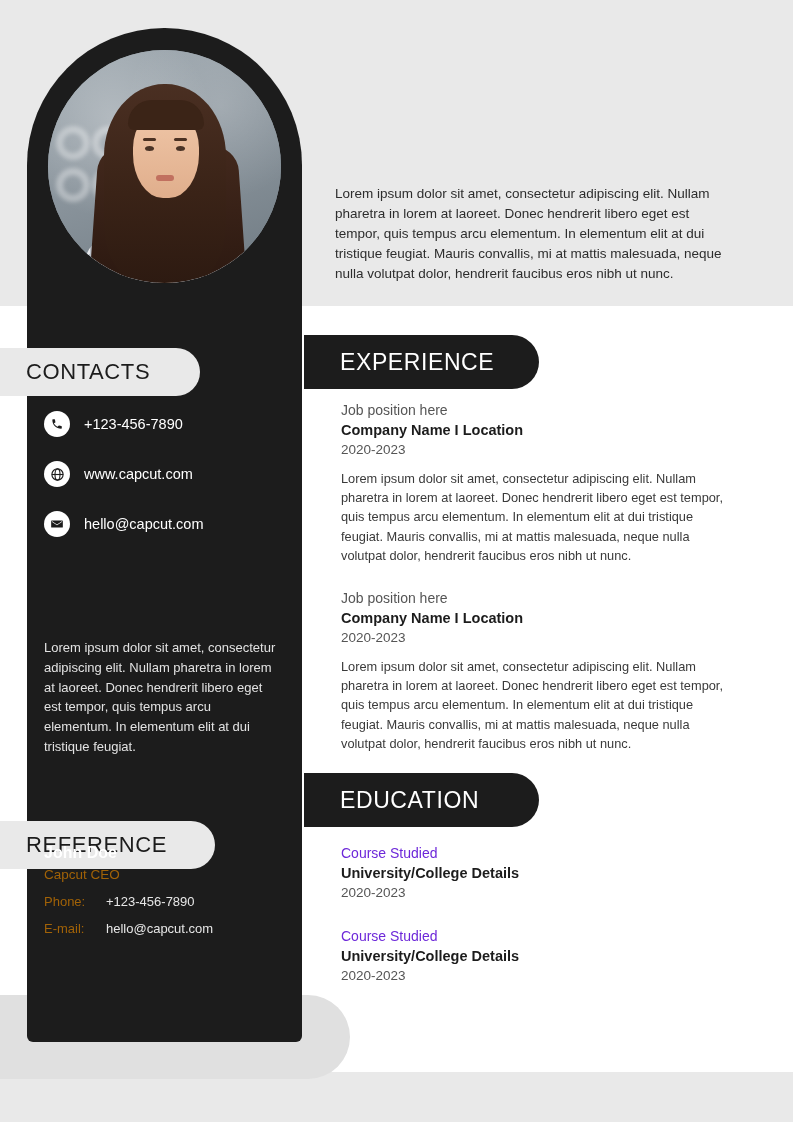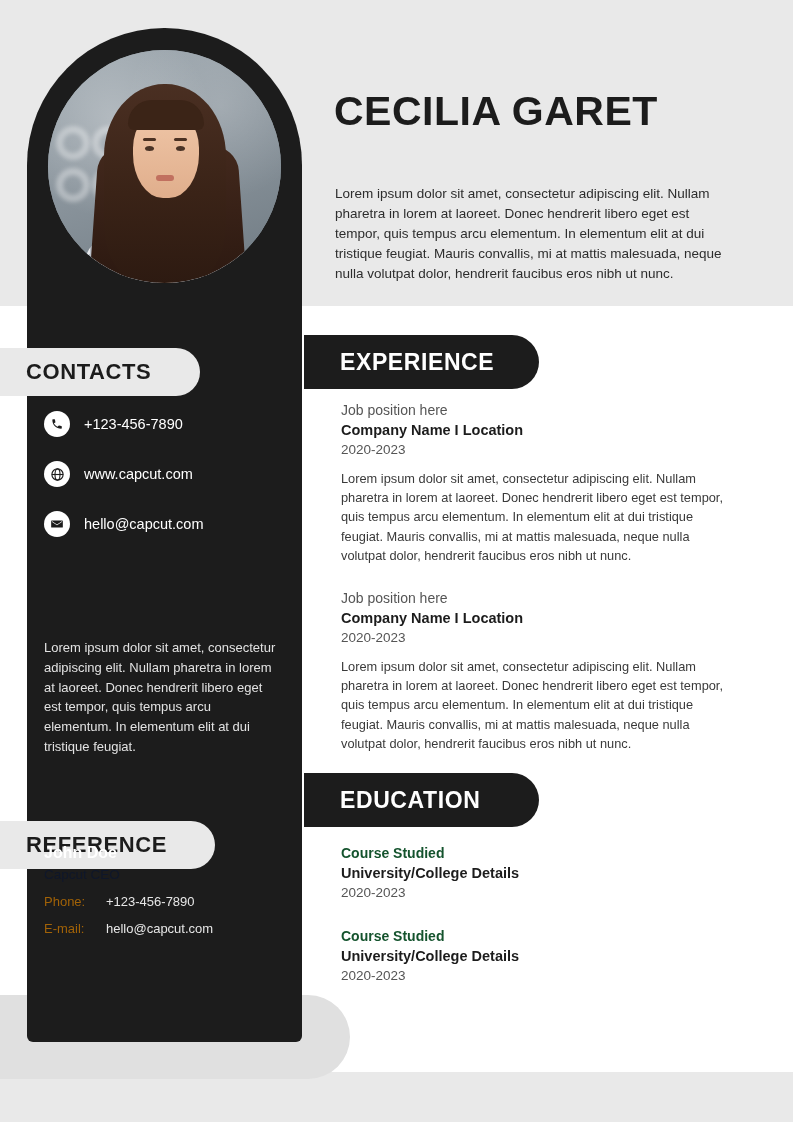--- a/index.html
+++ b/index.html
@@ -159,21 +159,21 @@
     width: 44px; height: 60px;
     background: #e8d9cb;
     clip-path: polygon(50% 100%, 0 0, 100% 0);
   }
   
   .pill {
     position: absolute;
     height: 48px;
     display: flex; align-items: center;
     padding: 16px 26px;
-    font-weight: 700;
+    font-weight: 400;
     letter-spacing: .6px;
   }
   .pill.light {
     left: 0;
     background: #e9e9e9;
     color: #1c1c1c;
     border-radius: 0 24px 24px 0;
     font-size: 22px;
   }
   .pill.dark {
@@ -214,21 +214,21 @@
     position: absolute;
     left: 44px; top: 638px;
     width: 235px;
     color: #e2e2e2;
     font-size: 13px;
     line-height: 1.52;
   }
   #reference-pill { top: 776px; width: 215px; margin-top: 45px; }
   .ref-block { position: absolute; left: 44px; top: 844px; width: 235px; }
   .ref-name { color: #ffffff; font-size: 16px; font-weight: 700; }
-  .ref-role { color: #0f172a; font-size: 13.5px; margin-top: 5px; }
+  .ref-role { color: #a16207; font-size: 13.5px; margin-top: 5px; }
   .ref-line { display: flex; margin-top: 12px; font-size: 13px; }
   .ref-label { color: #a16207; font-weight: 400; width: 62px; flex: 0 0 auto; }
   .ref-value { color: #e6e6e6; }
   
   .name {
     position: absolute;
     left: 334px; top: 88px;
     font-size: 41px;
     font-weight: 700;
     letter-spacing: .5px;
@@ -256,21 +256,21 @@
   #experience-pill { left: 304px; top: 335px; width: 235px; }
   #education-pill  { left: 304px; top: 773px; width: 235px; }
   .entry { position: absolute; left: 341px; width: 390px; }
   .e-pos { font-size: 14px; color: #555555; }
   .e-company { font-size: 14.5px; font-weight: 700; color: #1c1c1c; margin-top: 4px; }
   .e-years { font-size: 13.5px; color: #555555; margin-top: 4px; }
   .e-desc { font-size: 12.8px; line-height: 1.5; color: #3a3a3a; margin-top: 12px; }
   #exp-1 { top: 402px; }
   #exp-2 { top: 590px; }
   .edu { position: absolute; left: 341px; width: 390px; }
-  .edu-course { font-size: 14px; font-weight: 700; color: #14532d; }
+  .edu-course { font-size: 14px; font-weight: 400; color: #6d28d9; }
   .edu-school { font-size: 14.5px; font-weight: 700; color: #1c1c1c; margin-top: 4px; }
   .edu-years { font-size: 13.5px; color: #555555; margin-top: 4px; }
   #edu-1 { top: 845px; }
   #edu-2 { top: 928px; }
 </style>
 </head>
 <body>
 
 <div class="page">
 
@@ -347,21 +347,20 @@
     <div class="ref-line">
       <span class="ref-label">Phone:</span>
       <span class="ref-value">+123-456-7890</span>
     </div>
     <div class="ref-line">
       <span class="ref-label">E-mail:</span>
       <span class="ref-value">hello@capcut.com</span>
     </div>
   </div>
 
-  <div class="name">CECILIA GARET</div>
   <div class="summary">Lorem ipsum dolor sit amet, consectetur adipiscing elit. Nullam pharetra in lorem at laoreet. Donec hendrerit libero eget est tempor, quis tempus arcu elementum. In elementum elit at dui tristique feugiat. Mauris convallis, mi at mattis malesuada, neque nulla volutpat dolor, hendrerit faucibus eros nibh ut nunc.</div>
 
   <div class="pill dark" id="experience-pill">
     <span>EXPERIENCE</span>
   </div>
   <div class="entry" id="exp-1">
     <div class="e-pos">Job position here</div>
     <div class="e-company">Company Name I Location</div>
     <div class="e-years">2020-2023</div>
     <div class="e-desc">Lorem ipsum dolor sit amet, consectetur adipiscing elit. Nullam pharetra in lorem at laoreet. Donec hendrerit libero eget est tempor, quis tempus arcu elementum. In elementum elit at dui tristique feugiat. Mauris convallis, mi at mattis malesuada, neque nulla volutpat dolor, hendrerit faucibus eros nibh ut nunc.</div>

